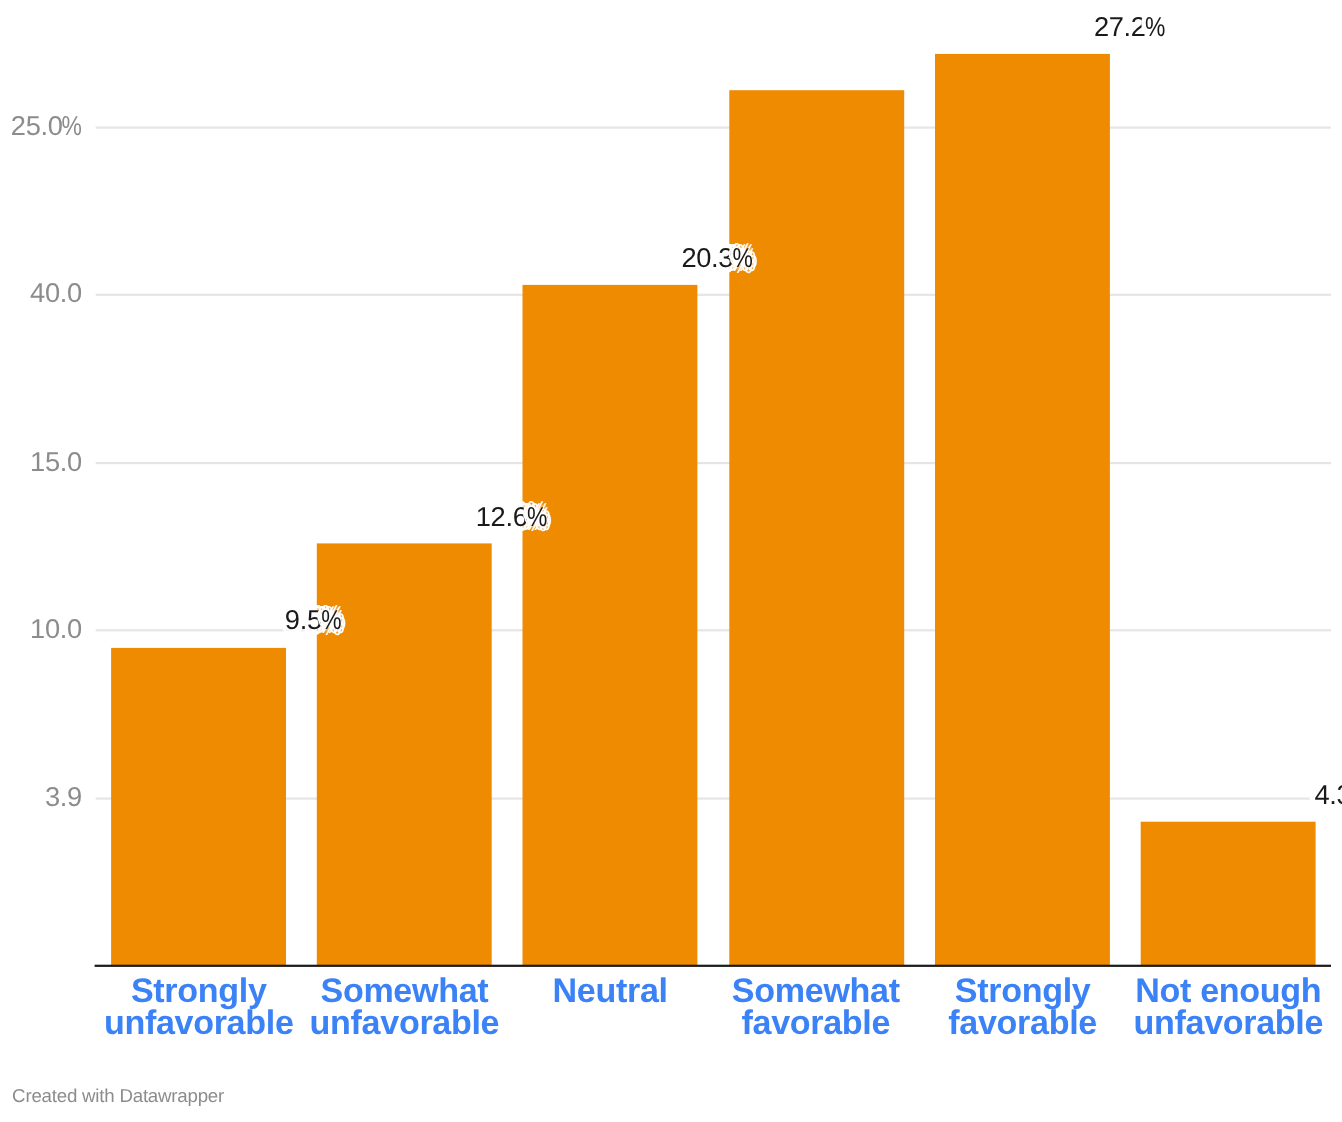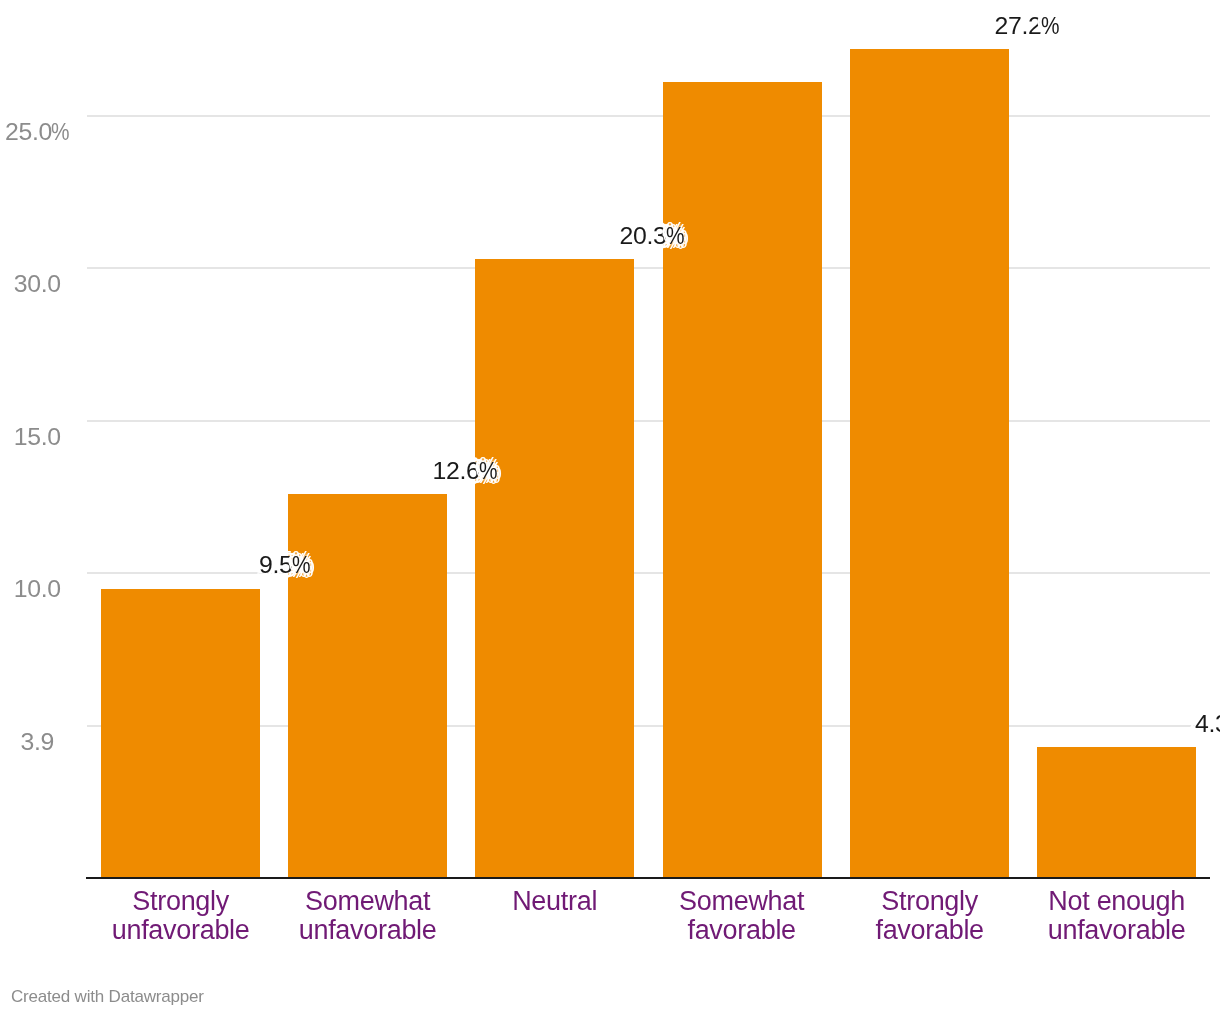--- a/index.html
+++ b/index.html
@@ -5,36 +5,36 @@
 <style>
   html,body{margin:0;padding:0;background:#ffffff;}
   body{width:1220px;height:1020px;overflow:hidden;
        font-family:"Liberation Sans",sans-serif;}
   #chart{position:relative;width:1220px;height:1020px;background:#ffffff;overflow:hidden;}
 
   .plot{position:absolute;left:0;top:0;width:1220px;height:1020px;}
 
   .gridline{position:absolute;left:87px;width:1123px;height:2px;background:#e5e5e5;}
 
-  .ytick{position:absolute;left:0;width:74.4px;text-align:center;color:#8c8c8c;
+  .ytick{position:absolute;left:0;width:74.4px;text-align:right;color:#8c8c8c;
          font-size:24.8px;line-height:24.8px;white-space:nowrap;letter-spacing:-0.3px;
-         will-change:transform;margin-top:16px;}
+         will-change:transform;}
 
   .axisline{position:absolute;left:86px;width:1124px;height:2px;background:#1a1a1a;top:877px;}
 
   .bar{position:absolute;background:#ef8b00;}
 
   .vlabel{position:absolute;text-align:right;color:#1a1a1a;font-size:24.8px;
           line-height:24.8px;white-space:nowrap;letter-spacing:-0.3px;will-change:transform;
           text-shadow:0 0 5px #fff,0 0 5px #fff,0 0 5px #fff,0 0 5px #fff,0 0 5px #fff,
                       0 5px 0 #fff,0 -5px 0 #fff,5px 0 0 #fff,-5px 0 0 #fff,
                       3.5px 3.5px 0 #fff,-3.5px 3.5px 0 #fff,3.5px -3.5px 0 #fff,-3.5px -3.5px 0 #fff;}
 
-  .xlabel{position:absolute;top:887.1px;text-align:center;color:#701a75;font-size:27px;
-          line-height:28.6px;letter-spacing:-0.3px;will-change:transform;}
+  .xlabel{position:absolute;top:887.1px;text-align:center;color:#3b82f6;font-size:31px;
+          line-height:28.6px;letter-spacing:-0.3px;will-change:transform;font-weight:bold;}
 
   .footer{position:absolute;left:11px;top:986px;color:#8c8c8c;font-size:17px;
           line-height:22.3px;letter-spacing:-0.2px;will-change:transform;}
 
   .pct{display:inline-block;transform:scaleX(0.84);transform-origin:left center;margin-left:-0.7px;margin-right:-3.6px;}
 </style>
 </head>
 <body>
 
 <div id="chart">
@@ -43,21 +43,21 @@
 
     <div class="gridline" style="top:724.9px"></div>
     <div class="gridline" style="top:572.4px"></div>
     <div class="gridline" style="top:419.9px"></div>
     <div class="gridline" style="top:267.4px"></div>
     <div class="gridline" style="top:114.9px"></div>
 
     <div class="ytick" style="top:713.7px">3.9</div>
     <div class="ytick" style="top:561.2px">10.0</div>
     <div class="ytick" style="top:408.7px">15.0</div>
-    <div class="ytick" style="top:256.2px">30.0</div>
+    <div class="ytick" style="top:256.2px">40.0</div>
     <div class="ytick" style="top:103.7px">25.0<span class="pct">%</span></div>
 
     <div class="bar" style="left:100.91px;top:588.6px;width:159.1px;height:289.8px"></div>
     <div class="bar" style="left:288.15px;top:494.1px;width:159.1px;height:384.3px"></div>
     <div class="bar" style="left:475.38px;top:259.3px;width:159.1px;height:619.1px"></div>
     <div class="bar" style="left:662.62px;top:82.3px;width:159.1px;height:796.1px"></div>
     <div class="bar" style="left:849.85px;top:48.8px;width:159.1px;height:829.6px"></div>
     <div class="bar" style="left:1037.09px;top:747.3px;width:159.1px;height:131.1px"></div>
 
     <div class="axisline"></div>

